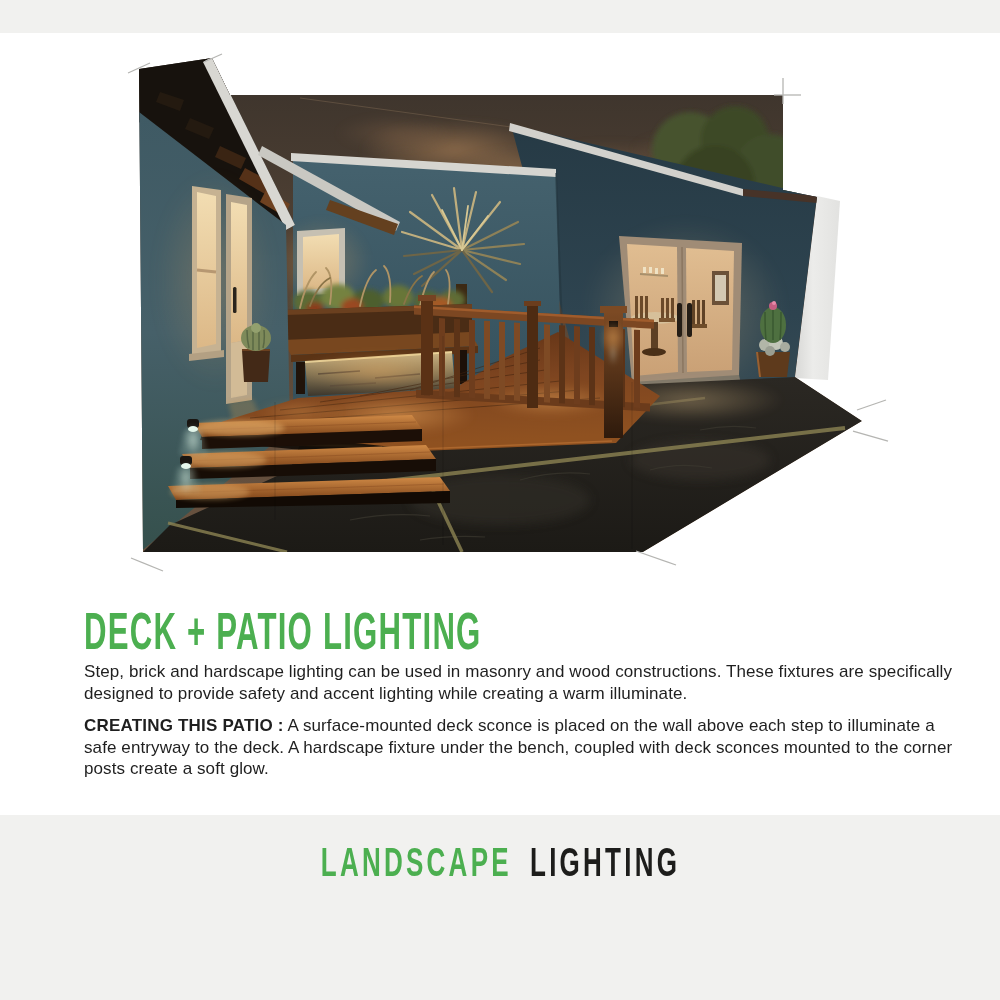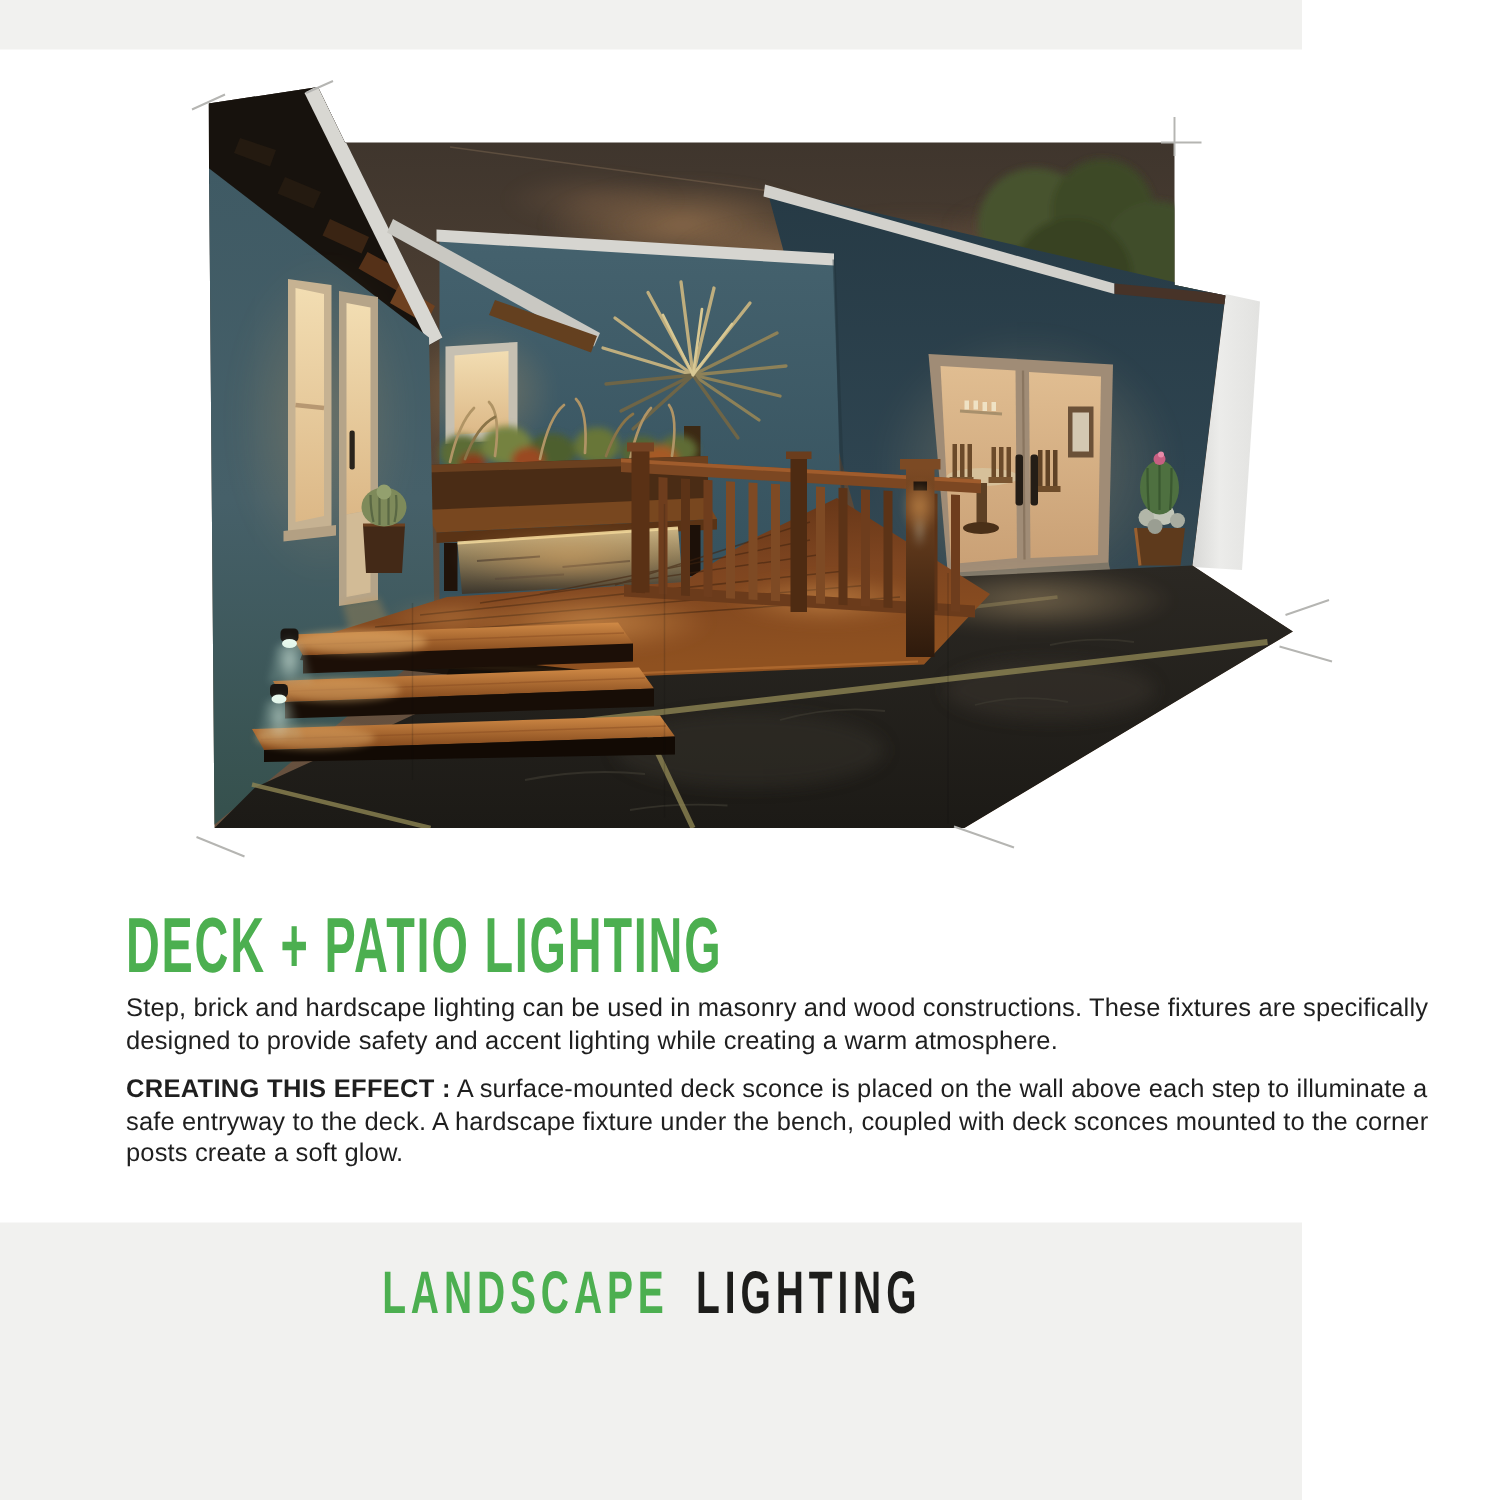--- a/index.html
+++ b/index.html
@@ -1,18 +1,18 @@
 <!DOCTYPE html>
 <html><head>
 <meta charset="utf-8">
 <style>
   html,body{margin:0;padding:0;}
   .page{position:relative;width:1000px;height:1000px;background:#ffffff;overflow:hidden;
         font-family:Liberation Sans, sans-serif;}
-  .band{position:absolute;left:0;width:868px;background:#f1f1ef;text-align:right;}
+  .band{position:absolute;left:0;width:1000px;background:#f1f1ef;text-align:right;}
   .band-top{top:0;height:33px;}
   .band-bottom{top:815px;height:185px;display:flex;flex-direction:column;align-items:center;}
   .scene{position:absolute;left:0;top:0;width:1000px;height:1000px;pointer-events:none;}
   .scene svg{display:block;width:1000px;height:1000px;}
 
   .heading{position:absolute;left:84px;top:605px;margin:0;white-space:nowrap;
            font-size:52px;line-height:52px;font-weight:bold;color:#4caf50;
            letter-spacing:2px;font-stretch:condensed;}
   .squeeze-left{display:inline-block;transform:scaleX(0.60);transform-origin:left center;}
   .body-text{position:absolute;left:84px;width:878px;margin:0;color:#1f1f1f;
@@ -439,21 +439,21 @@
         <path d="M857,410 L886,400"></path>
           <path d="M853,431 L888,441"></path>
         <path d="M636,551 L676,565"></path>
           <path d="M131,558 L163,571"></path>
       </g>
     </svg>
   </div>
 
   <h1 class="heading"><span class="squeeze-left"><span>DECK + PATIO LIGHTING</span></span></h1>
 
-  <p class="body-text p1">Step, brick and hardscape lighting can be used in masonry and wood constructions. These fixtures are specifically designed to provide safety and accent lighting while creating a warm atmosphere.</p>
-
-  <p class="body-text p2"><strong>CREATING THIS EFFECT :</strong> <span>A surface-mounted deck sconce is placed on the wall above each step to illuminate a safe entryway to the deck. A hardscape fixture under the bench, coupled with deck sconces mounted to the corner posts create a soft glow.</span></p>
+  <p class="body-text p1">Step, brick and hardscape lighting can be used in masonry and wood constructions. These fixtures are specifically designed to provide safety and accent lighting while creating a warm illuminate.</p>
+
+  <p class="body-text p2"><strong>CREATING THIS PATIO :</strong> <span>A surface-mounted deck sconce is placed on the wall above each step to illuminate a safe entryway to the deck. A hardscape fixture under the bench, coupled with deck sconces mounted to the corner posts create a soft glow.</span></p>
 
   <footer class="band band-bottom">
     <div class="brand-line1"><span class="squeeze-c"><span class="green">LANDSCAPE</span><span style="display:inline-block;width:28px;"></span><span class="dark">LIGHTING</span></span></div>
   </footer>
 
 </div>
 
 </body></html>

